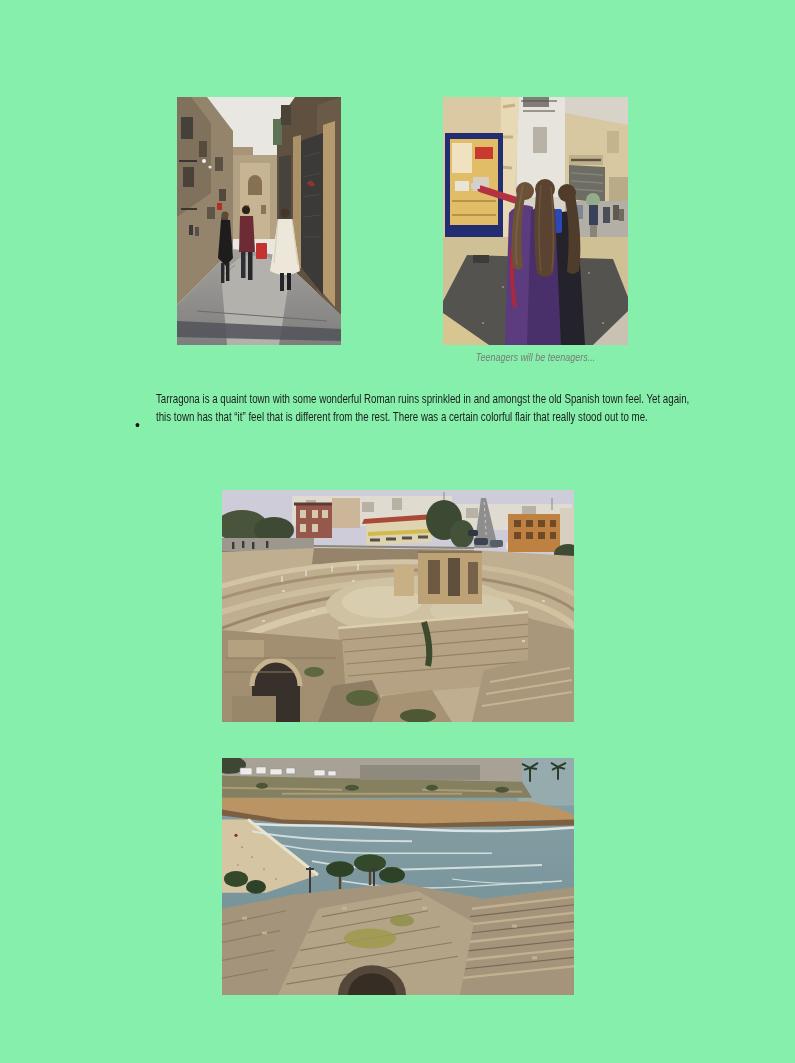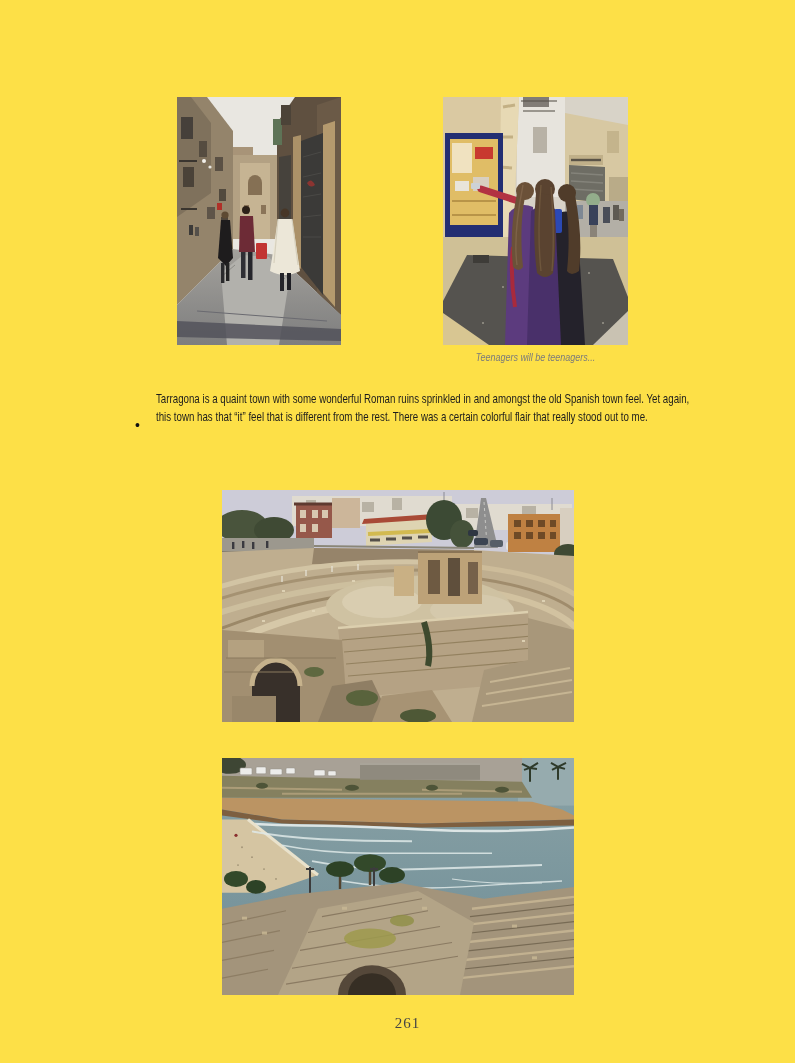--- a/index.html
+++ b/index.html
@@ -1,17 +1,17 @@
 <!DOCTYPE html>
 <html><head>
 <meta charset="utf-8">
 <style>
   html,body { margin:0; padding:0; background:#ffffff; }
   .page {
-    position:relative; width:795px; height:1063px; background:#fde047;
+    position:relative; width:795px; height:1063px; background:#86efac;
     overflow:hidden; font-family:"Liberation Sans", sans-serif;
   }
   .photo { position:absolute; }
   .photo svg { display:block; width:100%; height:100%; }
 
   .caption {
     position:absolute; left:403px; top:351px; width:265px; text-align:center;
     color:#7b7b7b; font-size:11.5px; font-style:italic;
   }
   .caption .squish { display:inline-block; transform:scaleX(0.78); white-space:nowrap; }
@@ -381,15 +381,14 @@
         <rect x="20" y="160" width="5" height="3"></rect>
           <rect x="40" y="175" width="5" height="3"></rect>
         <rect x="120" y="150" width="5" height="3"></rect>
           <rect x="200" y="150" width="5" height="3"></rect>
         <rect x="290" y="168" width="5" height="3"></rect>
           <rect x="310" y="200" width="5" height="3"></rect>
       </g>
     </svg>
   </figure>
 
-  <div class="page-number">261</div>
 
 </div>
 
 </body></html>

